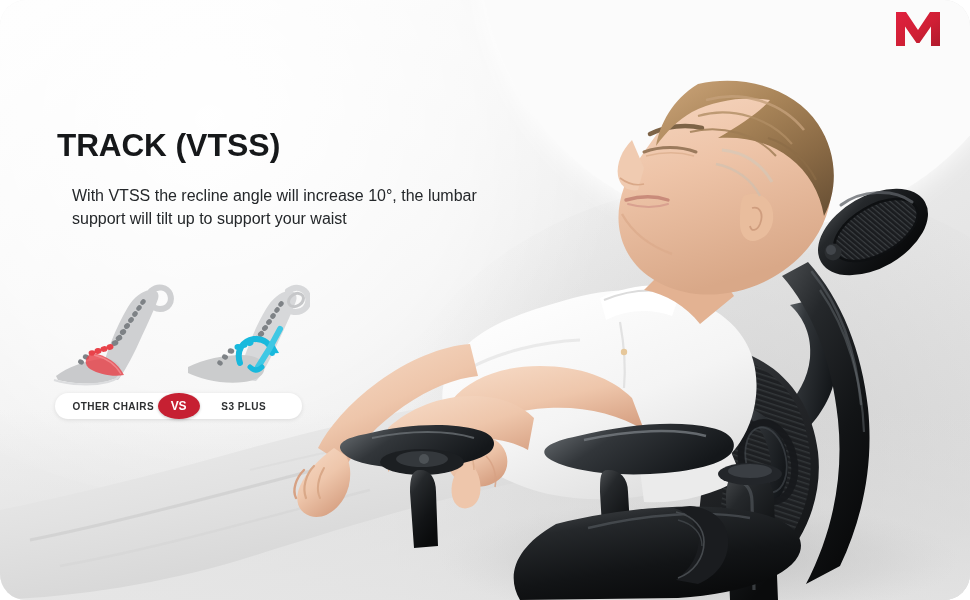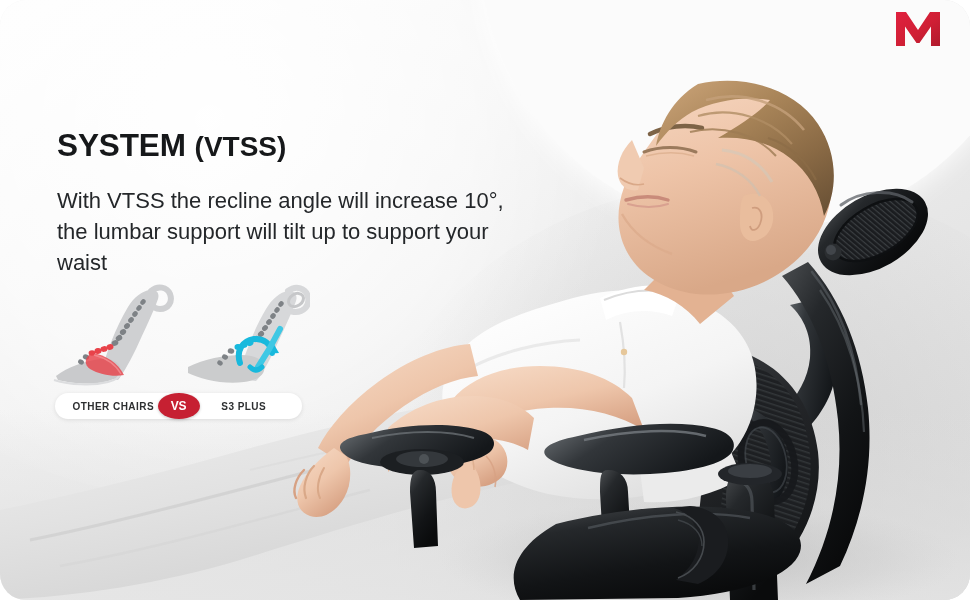--- a/index.html
+++ b/index.html
@@ -47,24 +47,24 @@
   .logo{
     position:absolute; right:28px; top:8px; width:48px; height:40px; z-index:40;
   }
 
   
   .copy{ position:absolute; left:57px; top:88px; width:470px; z-index:30; }
   .headline{
     font-size:31.5px; font-weight:bold; line-height:1.22;
     letter-spacing:-.1px; color:#16181a;
   }
-  .headline .abbr{ font-size:28px; letter-spacing:0; }
+  .headline .abbr{ font-size:32px; letter-spacing:0; }
   .subcopy{
     margin-top:20px;
-    font-size:22px; line-height:1.42; color:#24272a; font-weight:400;
+    font-size:16px; line-height:1.42; color:#24272a; font-weight:400;margin-left:15px;
   }
 
   
   .compare{ position:absolute; left:48px; top:281px; width:262px; z-index:30; }
   .compare-figs{ position:relative; width:262px; height:108px; }
   .fig{ position:absolute; top:0; width:126px; height:108px; }
   .fig.left{ left:0; }
   .fig.right{ left:136px; }
 
   .pillrow{
@@ -357,21 +357,21 @@
           <stop offset="100%" stop-color="#b01a2c"></stop>
         </linearGradient>
       </defs>
       <path d="M2 38 V4 L12 4 L24 22 L36 4 L46 4 V38 L37 38 V18.5 L25.5 35 L22.5 35 L11 18.5 V38 Z" fill="url(#mg)"></path>
     </svg>
   </div>
 
   <div class="copy">
     <h1 class="headline">
       <br>
-      <span>SYSTEM </span><span class="abbr">(VTSS)</span>
+      <span>TRACK </span><span class="abbr">(VTSS)</span>
     </h1>
     <p class="subcopy">With VTSS the recline angle will increase 10°, the lumbar support will tilt up to support your waist</p>
   </div>
 
   <div class="compare">
     <div class="compare-figs">
 
       <div class="fig left">
         <svg viewBox="0 0 126 108" width="126" height="108">
 

